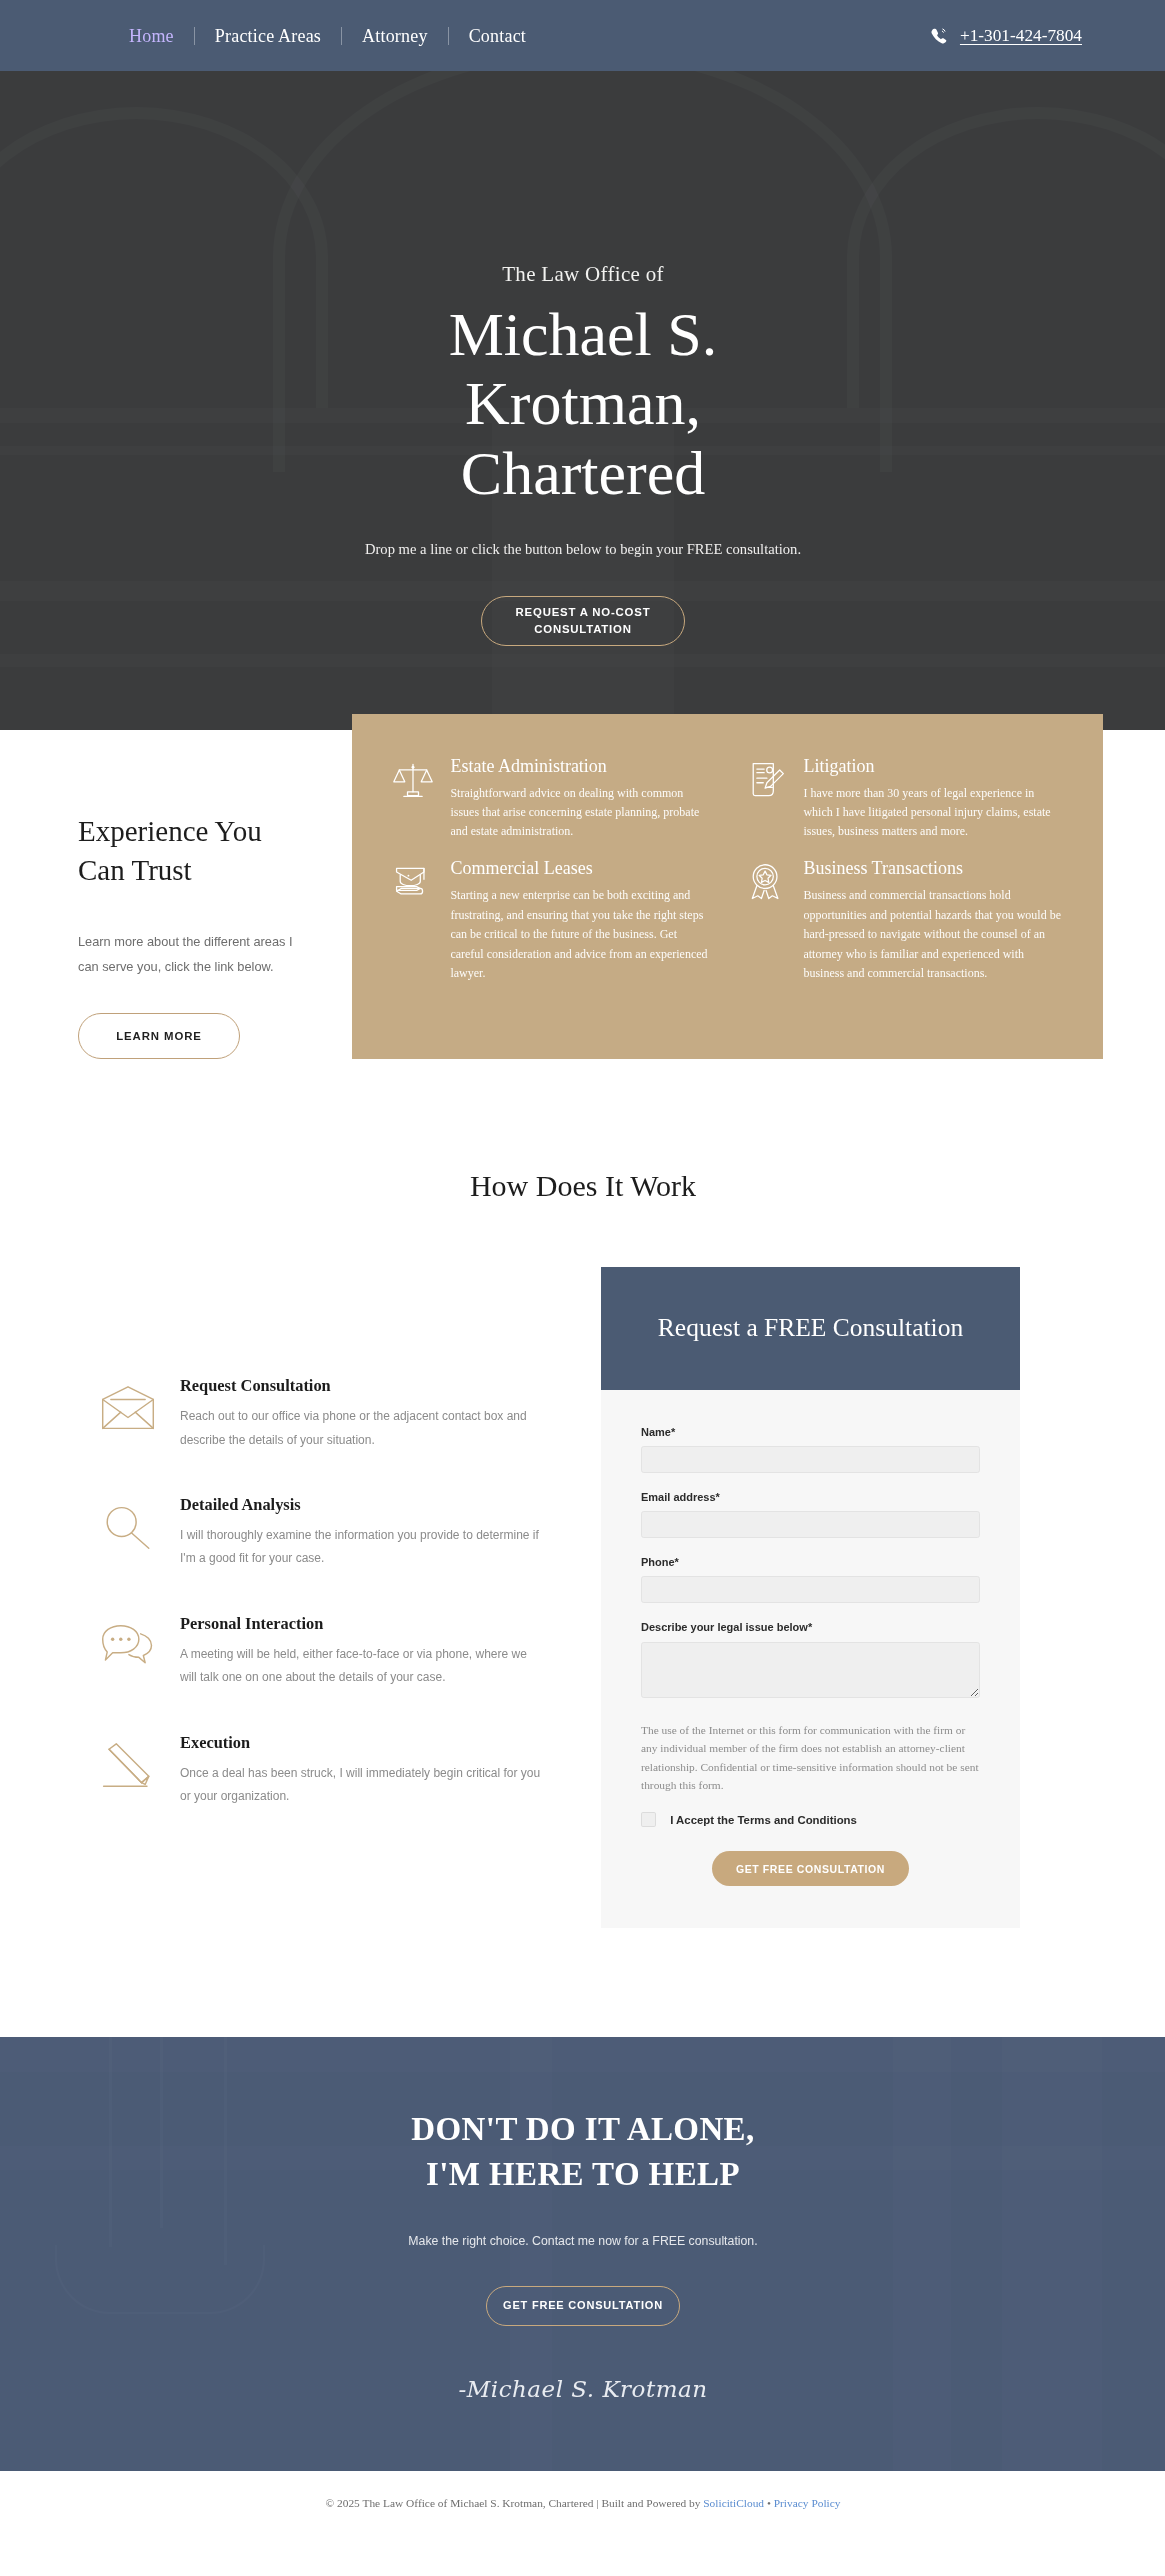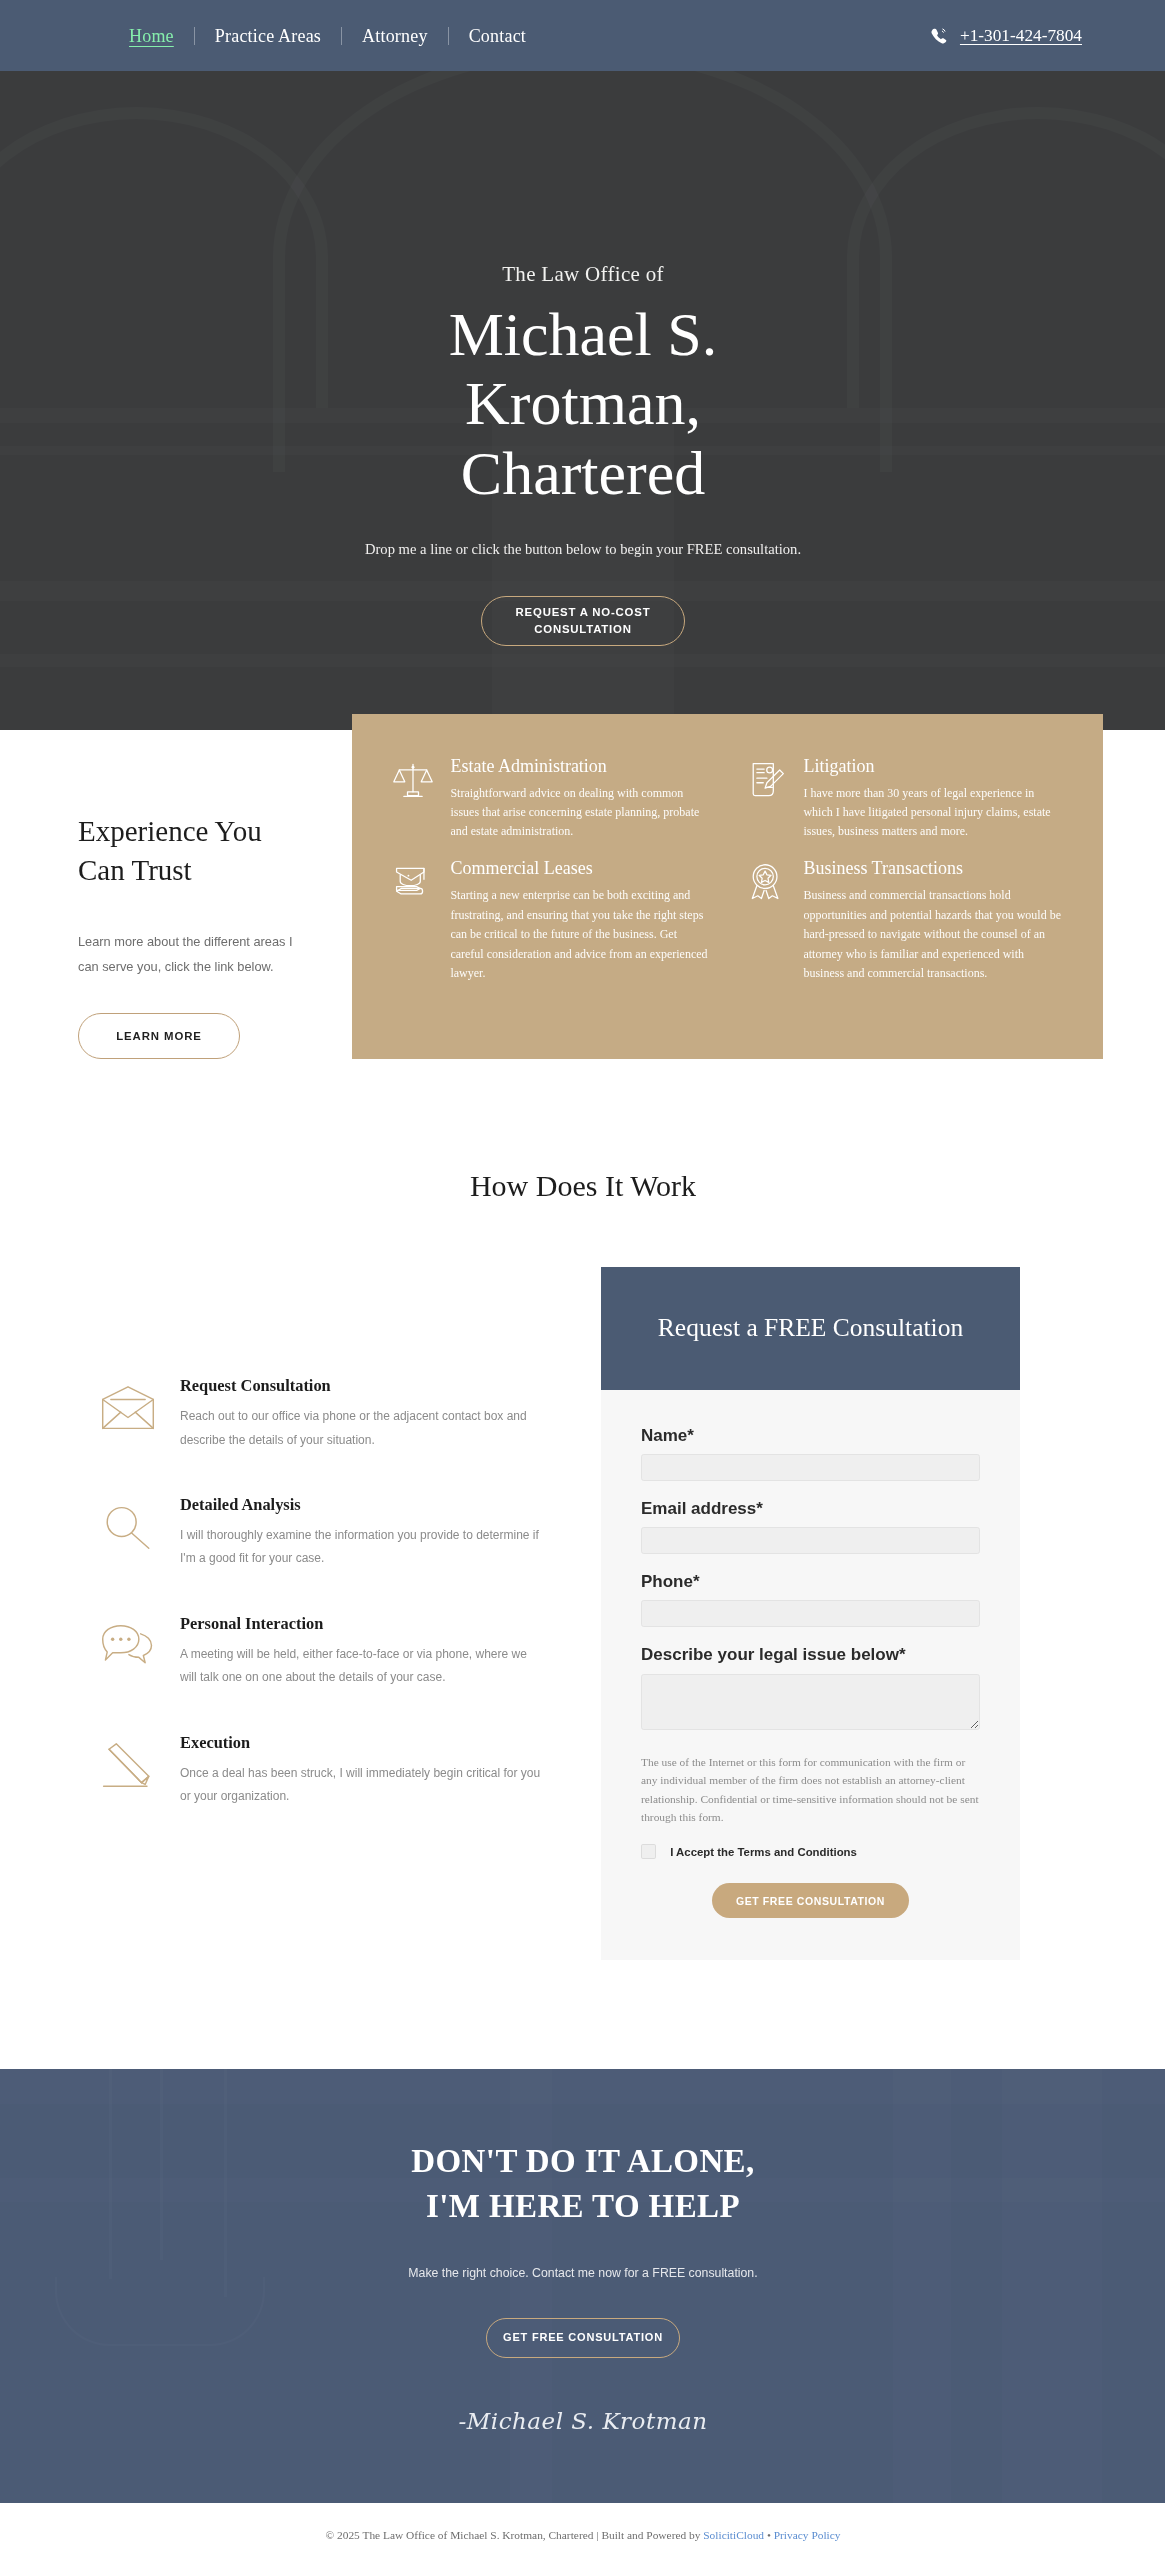--- a/index.html
+++ b/index.html
@@ -18,21 +18,21 @@
   }
   .nav-links{ display:flex; align-items:center; margin-left:109px; }
   .nav-link{
     font-family:"Liberation Serif", serif;
     font-size:18px; color:#ffffff; text-decoration:none;
     padding:0 20px; line-height:1; letter-spacing:0.2px;
     border-right:0.9px solid rgba(255,255,255,.35);
     cursor:pointer; white-space:nowrap;
   }
   .nav-link:last-child{ border-right:none; }
-  .nav-link.active{ color:#86efac; text-decoration:underline; text-underline-offset:3.6px; }
+  .nav-link.active{ color:#c4b5fd; text-underline-offset:3.6px; }
   .nav-phone{
     position:absolute; right:84px; display:flex; align-items:center; gap:11px;
   }
   .phone-icon{ width:20px; height:22px; display:block; }
   .phone-number{
     font-family:"Liberation Serif", serif;
     font-size:17.3px; color:#ffffff; text-decoration:underline;
     text-underline-offset:2.7px; cursor:pointer; white-space:nowrap;
   }
 
@@ -132,21 +132,21 @@
   .form-card{ width:419px; background:#f7f7f7; }
   .form-head{
     background:#4b5b73; padding:45px 18px; text-align:center;
   }
   .form-head h3{
     font-family:"Liberation Serif", serif;
     font-size:25.5px; color:#ffffff; font-weight:400; line-height:1.28;
   }
   .form-body{ padding:36px 40px 42px 40px; }
   .field-label{
-    display:block; font-size:17px; font-weight:bold; color:#2b2b2b; margin-bottom:8.2px;
+    display:block; font-size:11px; font-weight:bold; color:#2b2b2b; margin-bottom:8.2px;
   }
   .field-input{
     width:100%; height:27px; background:#efefef; border:0.9px solid #e3e3e3;
     border-radius:2.7px; margin-bottom:18px; font-size:12px; padding:0 8.2px;
     font-family:"Liberation Sans", sans-serif; color:#333;
   }
   .field-textarea{
     width:100%; height:56px; background:#efefef; border:0.9px solid #e3e3e3;
     border-radius:2.7px; margin-bottom:20px; font-size:12px; padding:7.3px 8.2px;
     font-family:"Liberation Sans", sans-serif; resize:vertical; color:#333;

